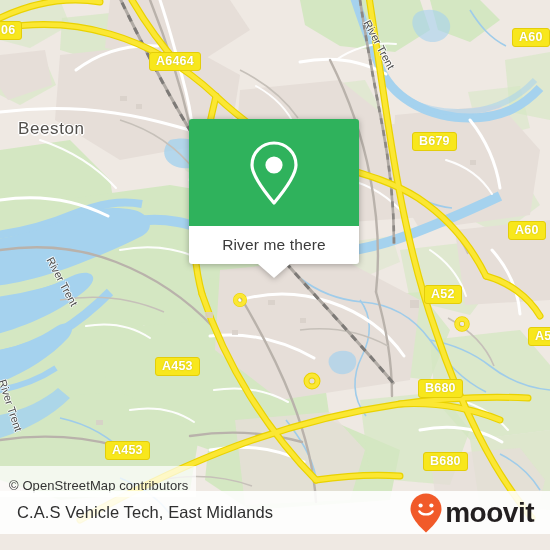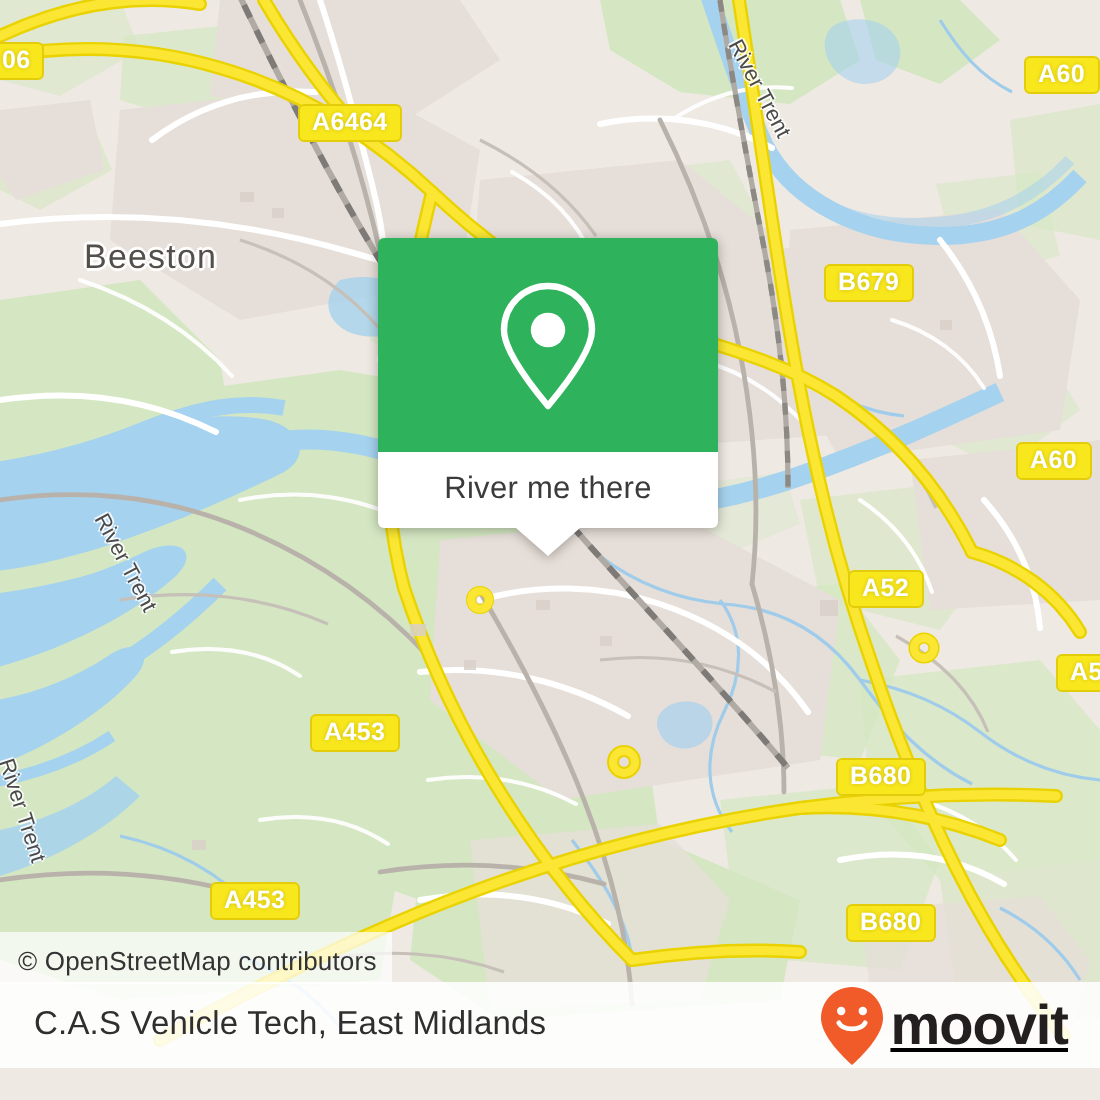--- a/index.html
+++ b/index.html
@@ -86,21 +86,21 @@
     width:0; height:0;
     border-left:16px solid transparent;
     border-right:16px solid transparent;
     border-top:14px solid #ffffff;
   }
 
   
   #attribution {
     position:absolute;
     left:0; top:466px;
-    padding:7px 8px 4px 9px;
+    padding:12px 8px 4px 9px;
     background:rgba(255,255,255,.72);
     font-size:13px;
     color:#333333;
     letter-spacing:.1px;
     white-space:nowrap;
   }
 
   
   #footer {
     position:absolute;
@@ -114,21 +114,20 @@
   #footer-title {
     font-size:16.5px;
     color:#2f2f2f;
     letter-spacing:.1px;
     white-space:nowrap;
   }
   #moovit-logo {
     display:flex;
     align-items:center;
     gap:2px;
-    text-decoration:underline;
   }
   #moovit-wordmark {
     font-size:28px;
     font-weight:bold;
     color:#231f20;
     letter-spacing:-.5px;
     line-height:28px;
   }
 </style>
 </head>
@@ -333,21 +332,21 @@
             <rect x="352" y="190" width="7" height="5"></rect>
           <rect x="470" y="160" width="6" height="5"></rect>
             <rect x="96" y="420" width="7" height="5"></rect>
         </g>
       </g>
     </svg>
   </div>
 
   <div>
 
-    <div class="place-label" style="left:18px; top:119px;margin-left:24px;">Beeston</div>
+    <div class="place-label" style="left:18px; top:119px;">Beeston</div>
 
     <div class="river-label" style="left:55px; top:255px; transform:rotate(62deg); transform-origin:left top;">River Trent</div>
     <div class="river-label" style="left:8px; top:378px; transform:rotate(72deg); transform-origin:left top;">River Trent</div>
     <div class="river-label" style="left:372px; top:18px; transform:rotate(62deg); transform-origin:left top;">River Trent</div>
 
     <div class="shield" style="left:-6px;  top:21px;">06</div>
     <div class="shield" style="left:101px; top:52px;margin-left:48px;">A6464</div>
     <div class="shield" style="left:512px; top:28px;">A60</div>
     <div class="shield" style="left:412px; top:132px;">B679</div>
     <div class="shield" style="left:508px; top:221px;">A60</div>

